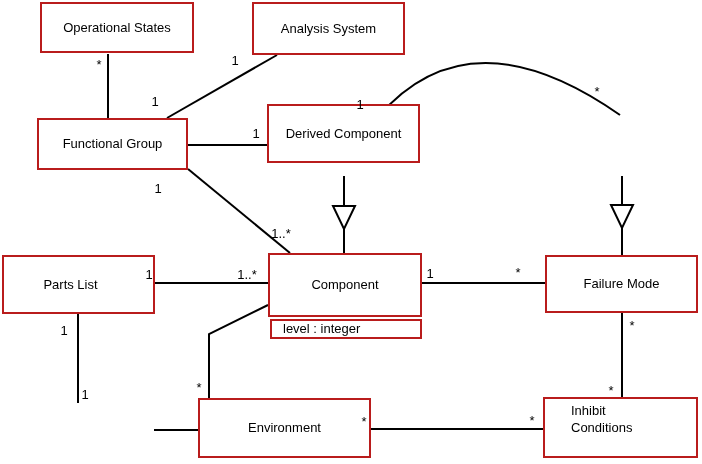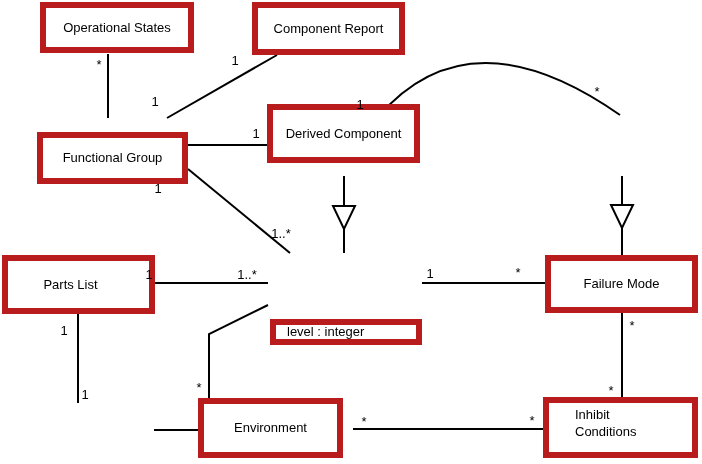--- a/index.html
+++ b/index.html
@@ -14,21 +14,21 @@
   }
   svg.wires {
     position: absolute;
     left: 0; top: 0;
     z-index: 1;
     pointer-events: none;
   }
   .box {
     position: absolute;
     box-sizing: border-box;
-    border: 6px solid #b91c1c;
+    border: 2px solid #b91c1c;
     background: #ffffff;
     display: flex;
     align-items: center;
     justify-content: center;
     text-align: center;
     font-size: 13px;
     line-height: 16px;
     z-index: 2;
   }
   .box.nudge-left { padding-right: 16px; }
@@ -79,36 +79,37 @@
       <line x1="622" y1="313" x2="622" y2="397"></line>
     </g>
     <g stroke="#000000" stroke-width="2" fill="#ffffff">
       <polygon points="333,206 355,206 344,229"></polygon>
       <polygon points="611,205 633,205 622,228"></polygon>
     </g>
   </svg>
 
   <div class="box" style="left:40px;  top:2px;   width:154px; height:51px;">Operational States</div>
 
-  <div class="box" style="left:252px; top:2px;   width:153px; height:53px;">Component Report</div>
+  <div class="box" style="left:252px; top:2px;   width:153px; height:53px;">Analysis System</div>
 
-  <div class="box" style="left:37px;  top:132px; width:151px; height:52px;">Functional Group</div>
+  <div class="box" style="left:37px;  top:118px; width:151px; height:52px;">Functional Group</div>
 
   <div class="box" style="left:267px; top:104px; width:153px; height:59px;">Derived Component</div>
 
 
   <div class="box nudge-left" style="left:2px; top:255px; width:153px; height:59px;">Parts List</div>
 
+  <div class="box" style="left:268px; top:253px; width:154px; height:64px;">Component</div>
 
-  <div class="box attr" style="left:270px; top:319px; width:152px; height:26px;">level : integer</div>
+  <div class="box attr" style="left:270px; top:319px; width:152px; height:20px;">level : integer</div>
 
   <div class="box" style="left:545px; top:255px; width:153px; height:58px;">Failure Mode</div>
 
 
-  <div class="box" style="left:198px; top:398px; width:145px; height:60px;">Environment</div>
+  <div class="box" style="left:198px; top:398px; width:173px; height:60px;">Environment</div>
 
   <div class="box two-line" style="left:543px; top:397px; width:155px; height:61px;">Inhibit
 Conditions</div>
 
   <span class="mult" style="left:99px;  top:64px;">*</span>
   <span class="mult" style="left:155px; top:101px;">1</span>
   <span class="mult" style="left:235px; top:60px;">1</span>
   <span class="mult" style="left:256px; top:133px;">1</span>
   <span class="mult" style="left:360px; top:104px;">1</span>
   <span class="mult" style="left:597px; top:91px;">*</span>

